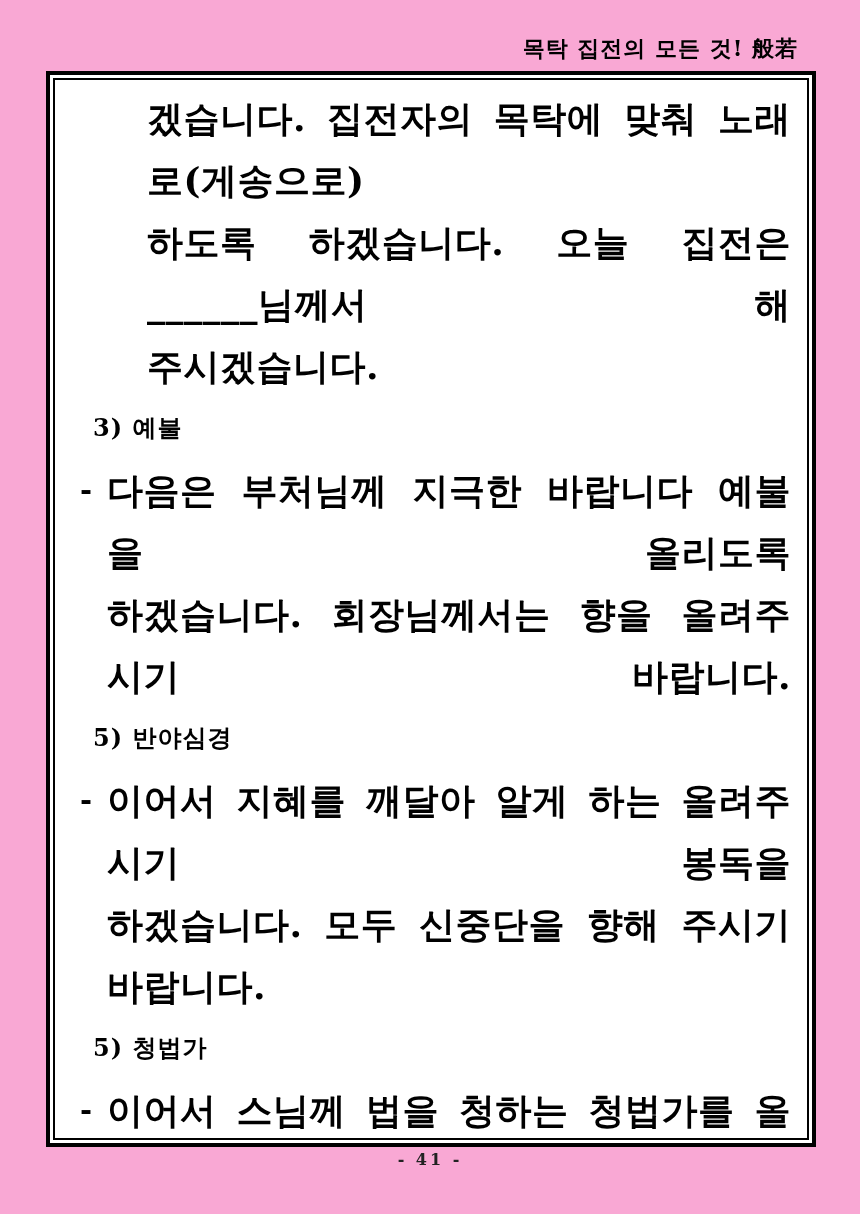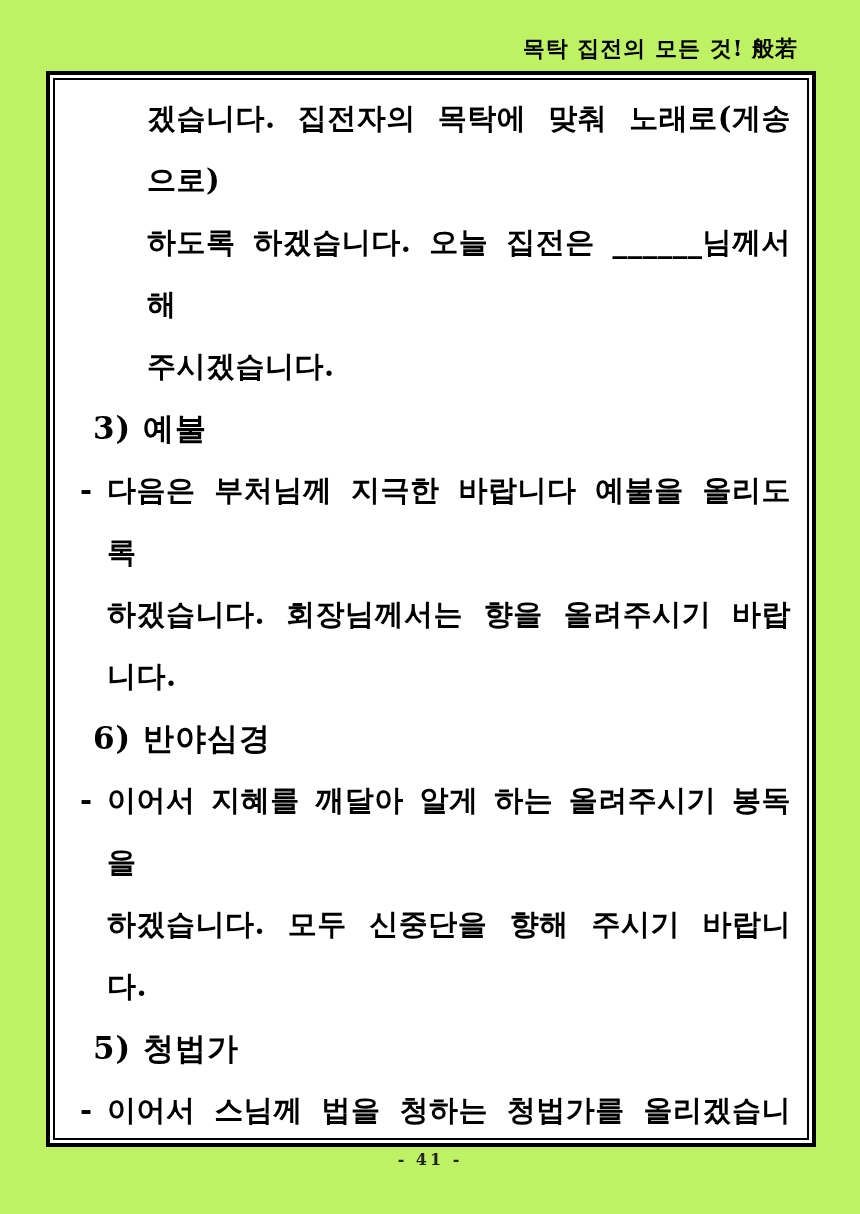--- a/index.html
+++ b/index.html
@@ -9,21 +9,21 @@
     height: 1214px;
     background: #ffffff;
     font-family: "DejaVu Serif", "Liberation Serif", serif;
     color: #000000;
     position: relative;
     overflow: hidden;
   }
   .page {
     position: absolute;
     inset: 0;
-    background: #bef264;
+    background: #f9a8d4;
   }
   .header {
     position: absolute;
     top: 34px;
     right: 62px;
     font-size: 22px;
     font-weight: bold;
     letter-spacing: 1px;
     white-space: nowrap;
   }
@@ -40,38 +40,38 @@
   }
   .frame-inner {
     width: 100%;
     height: 100%;
     box-sizing: border-box;
     border: 2px solid #000000;
     padding: 7px 16px 10px 0;
     overflow: hidden;
   }
   .line {
-    font-size: 29px;
+    font-size: 36px;
     font-weight: bold;
     line-height: 62px;
     white-space: nowrap;
     letter-spacing: 0.5px;
   }
   .full {
     white-space: normal;
     text-align: justify;
     text-align-last: justify;
     word-spacing: 5px;
   }
   .intro {
     margin-left: 92px;
   }
   .heading {
     margin-left: 38px;
-    font-size: 31px;
+    font-size: 24px;
     font-weight: 800;
     line-height: 62px;
     letter-spacing: 1px;
   }
   .item {
     position: relative;
     margin-left: 52px;
   }
   .item .dash {
     position: absolute;
@@ -112,21 +112,21 @@
       <div>
         <div class="heading">3) 예불</div>
         <div class="item">
           <span class="dash">-</span>
           <div class="line full">다음은 부처님께 지극한 바랍니다 예불을 올리도록</div>
           <div class="line full">하겠습니다. 회장님께서는 향을 올려주시기 바랍니다.</div>
         </div>
       </div>
 
       <div>
-        <div class="heading">6) 반야심경</div>
+        <div class="heading">5) 반야심경</div>
         <div class="item">
           <span class="dash">-</span>
           <div class="line full">이어서 지혜를 깨달아 알게 하는 올려주시기 봉독을</div>
           <div class="line full">하겠습니다. 모두 신중단을 향해 주시기 바랍니다.</div>
         </div>
       </div>
 
       <div>
         <div class="heading">5) 청법가</div>
         <div class="item">

